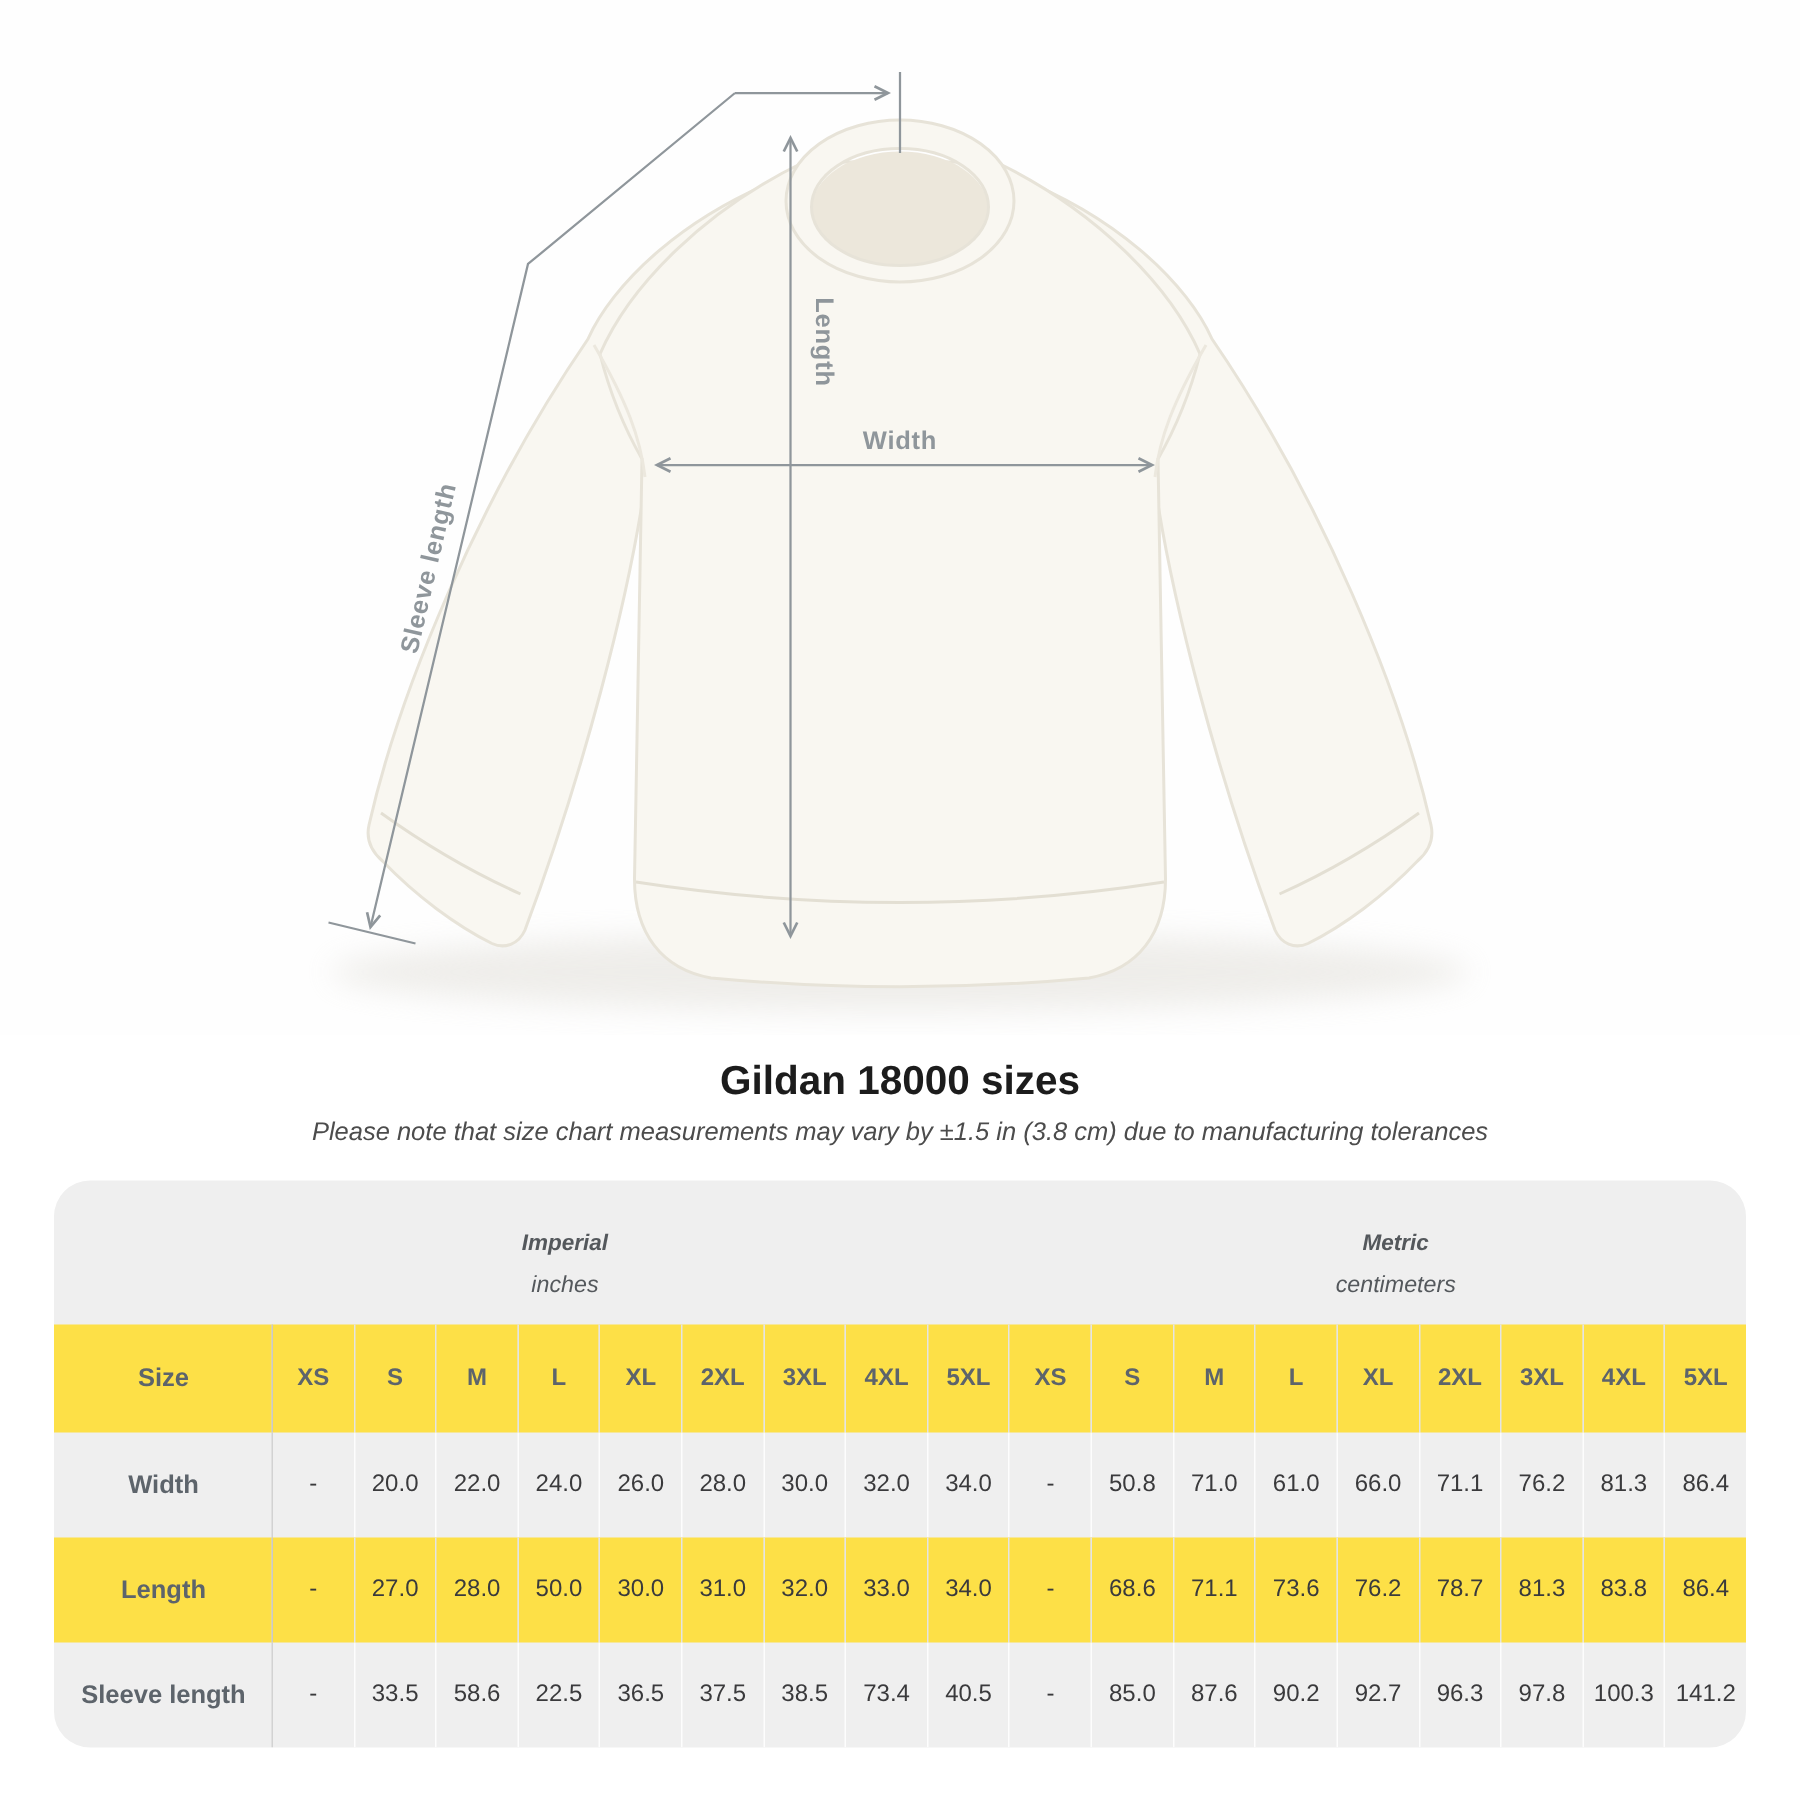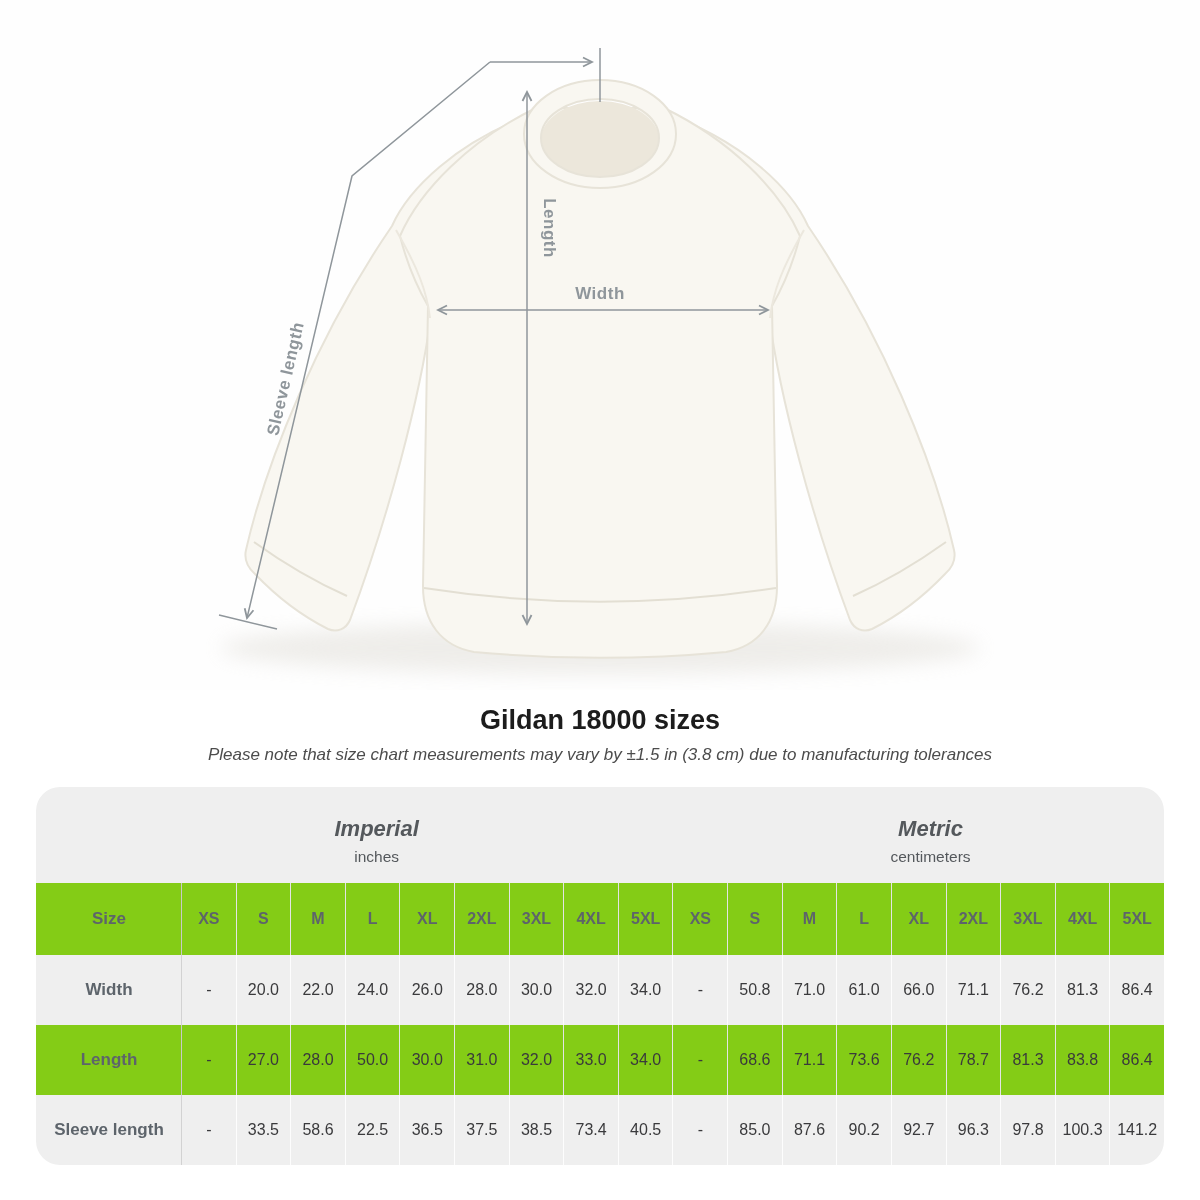--- a/index.html
+++ b/index.html
@@ -34,30 +34,30 @@
     background:#efefef;
     border-radius:24px;
     overflow:hidden;
   }
   .units-band{position:relative;height:96px;}
   .unit{position:absolute;top:0;height:96px;transform:translateX(-50%);
         display:flex;flex-direction:column;align-items:center;justify-content:center;
         padding-top:6px;color:#54585c;}
   .unit-imperial{left:30.2%;}
   .unit-metric{left:79.3%;}
-  .unit .u-label{font-size:22px;font-weight:bold;font-style:italic;line-height:24px;}
-  .unit .u-sub{font-size:15.5px;line-height:18px;margin-top:7px;text-align:center;}
+  .unit .u-label{font-size:15px;font-weight:bold;font-style:italic;line-height:24px;}
+  .unit .u-sub{font-size:15.5px;font-style:italic;line-height:18px;margin-top:7px;text-align:center;}
   .grid{display:grid;grid-template-columns:145px repeat(18,1fr);}
   .cell{
     height:70px;display:flex;align-items:center;justify-content:center;
     font-size:16px;color:#3a3a3c;border-left:1px solid transparent;
     white-space:nowrap;
   }
   .cell.head{height:72px;font-weight:bold;font-size:16px;color:#5d646b;}
-  .cell.row-white{background:#84cc16;border-left-color:#e4e4e4;}
+  .cell.row-white{background:#fde047;border-left-color:#e4e4e4;}
   .cell.row-gray{background:transparent;border-left-color:rgba(255,255,255,.85);}
   .cell.first.row-white{border-left-color:#c9c9c9;}
   .cell.first.row-gray{border-left-color:#d2d2d2;}
   .cell.label{border-left-color:transparent !important;font-weight:bold;color:#5d646b;font-size:17px;}
 </style>
 </head>
 <body>
 
 <div class="page">
 

